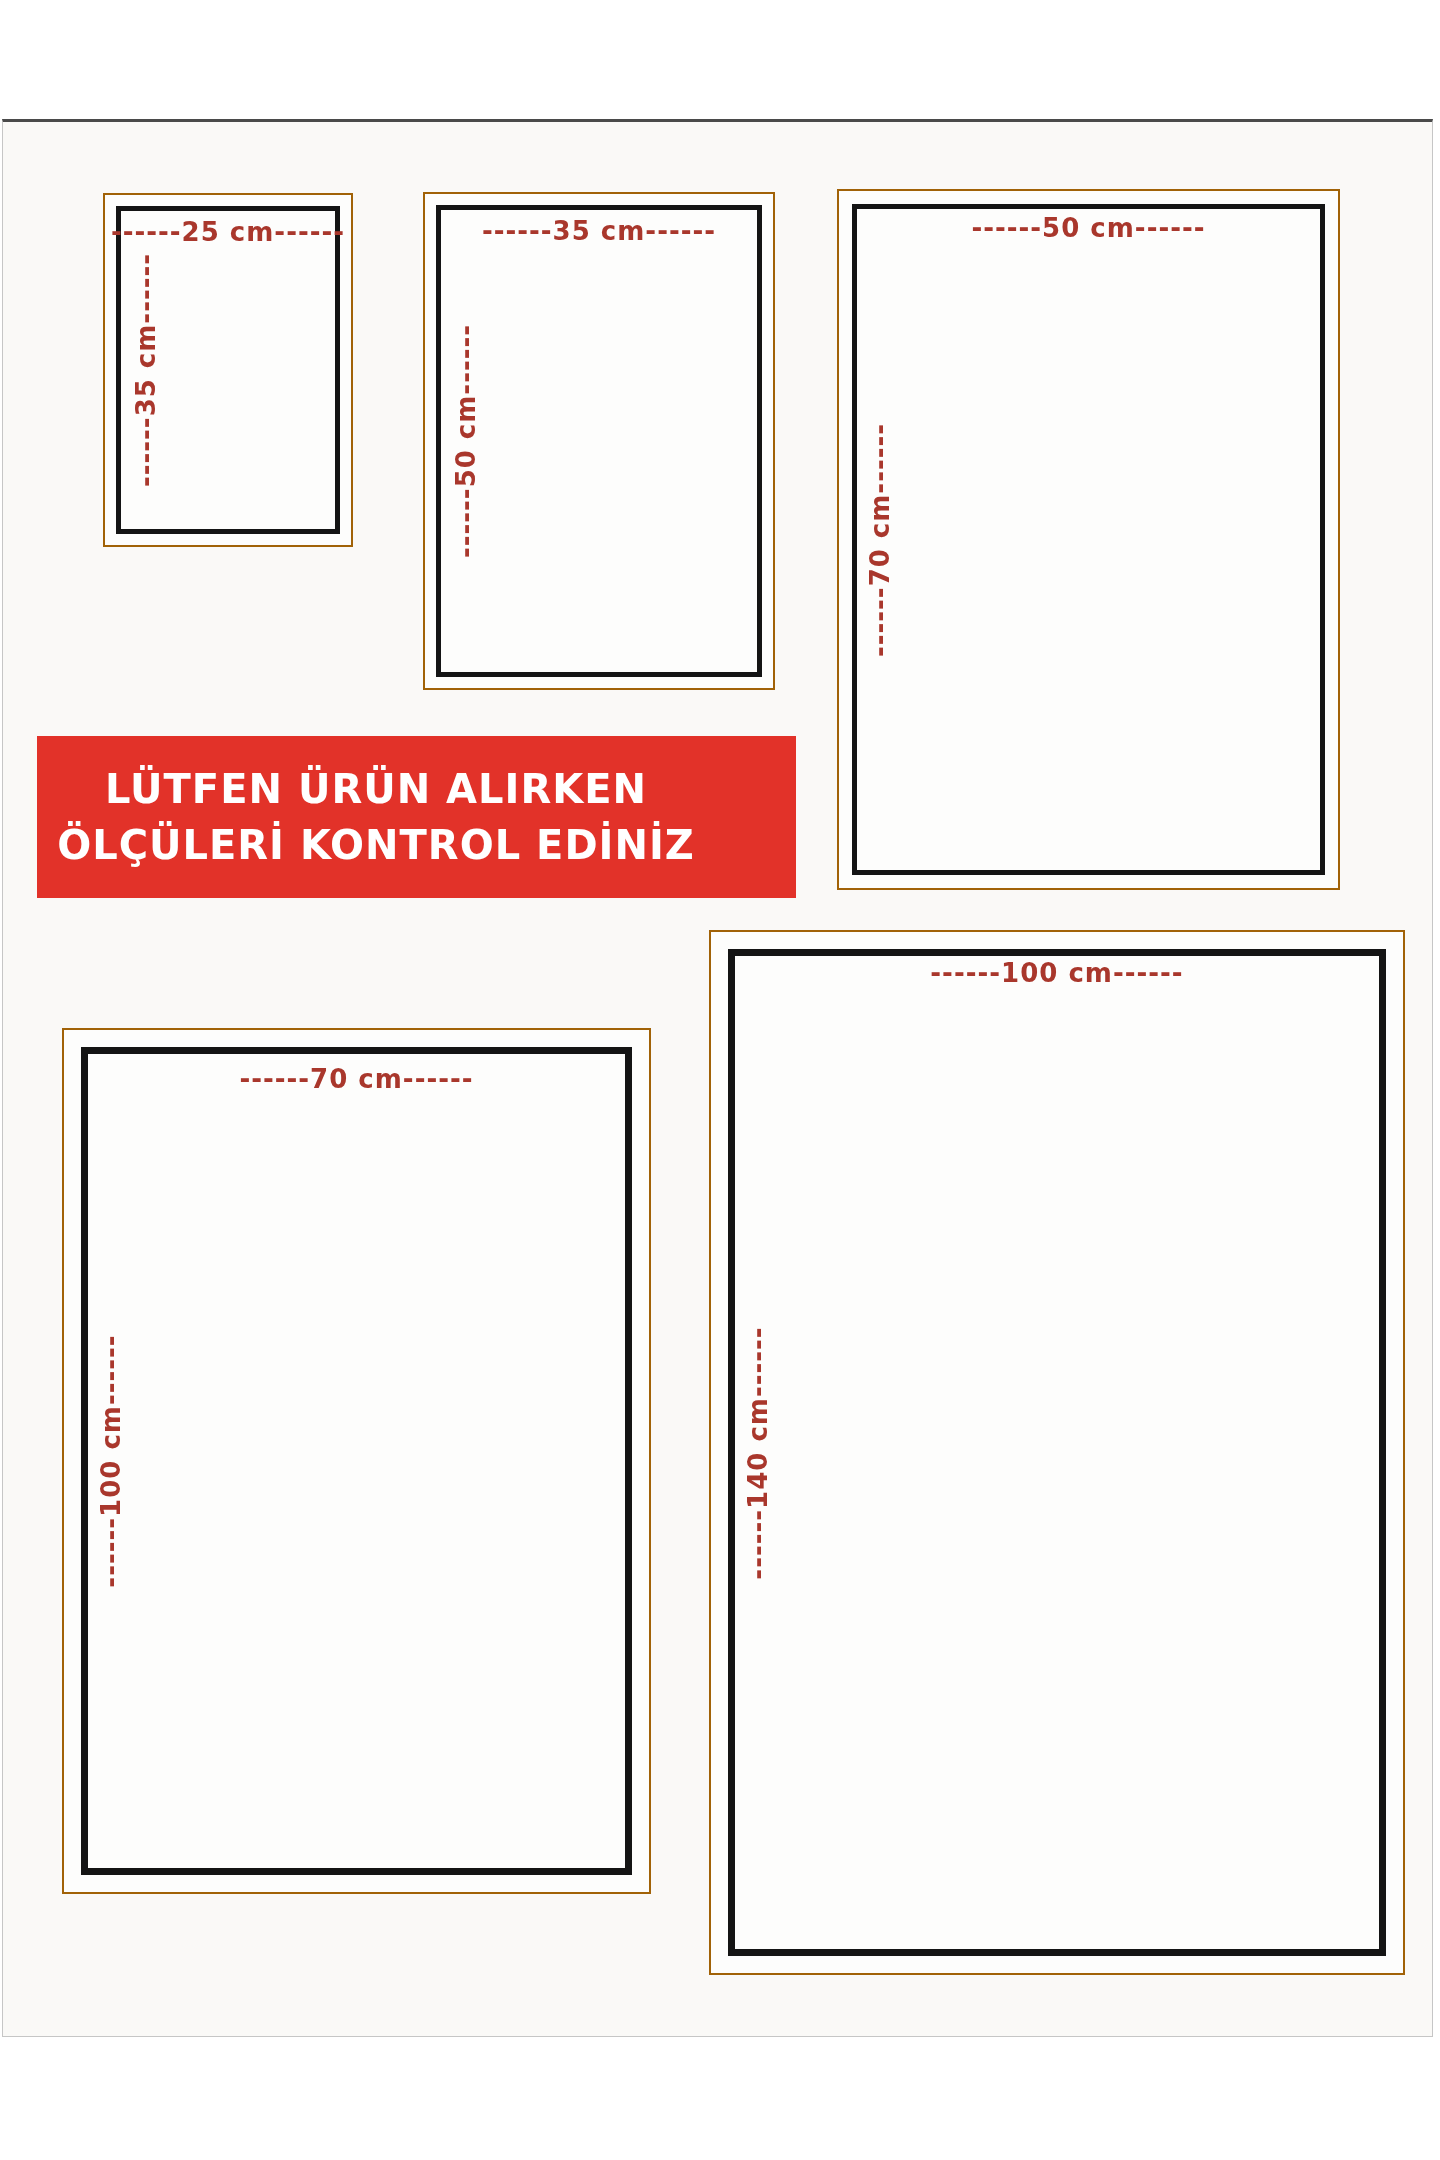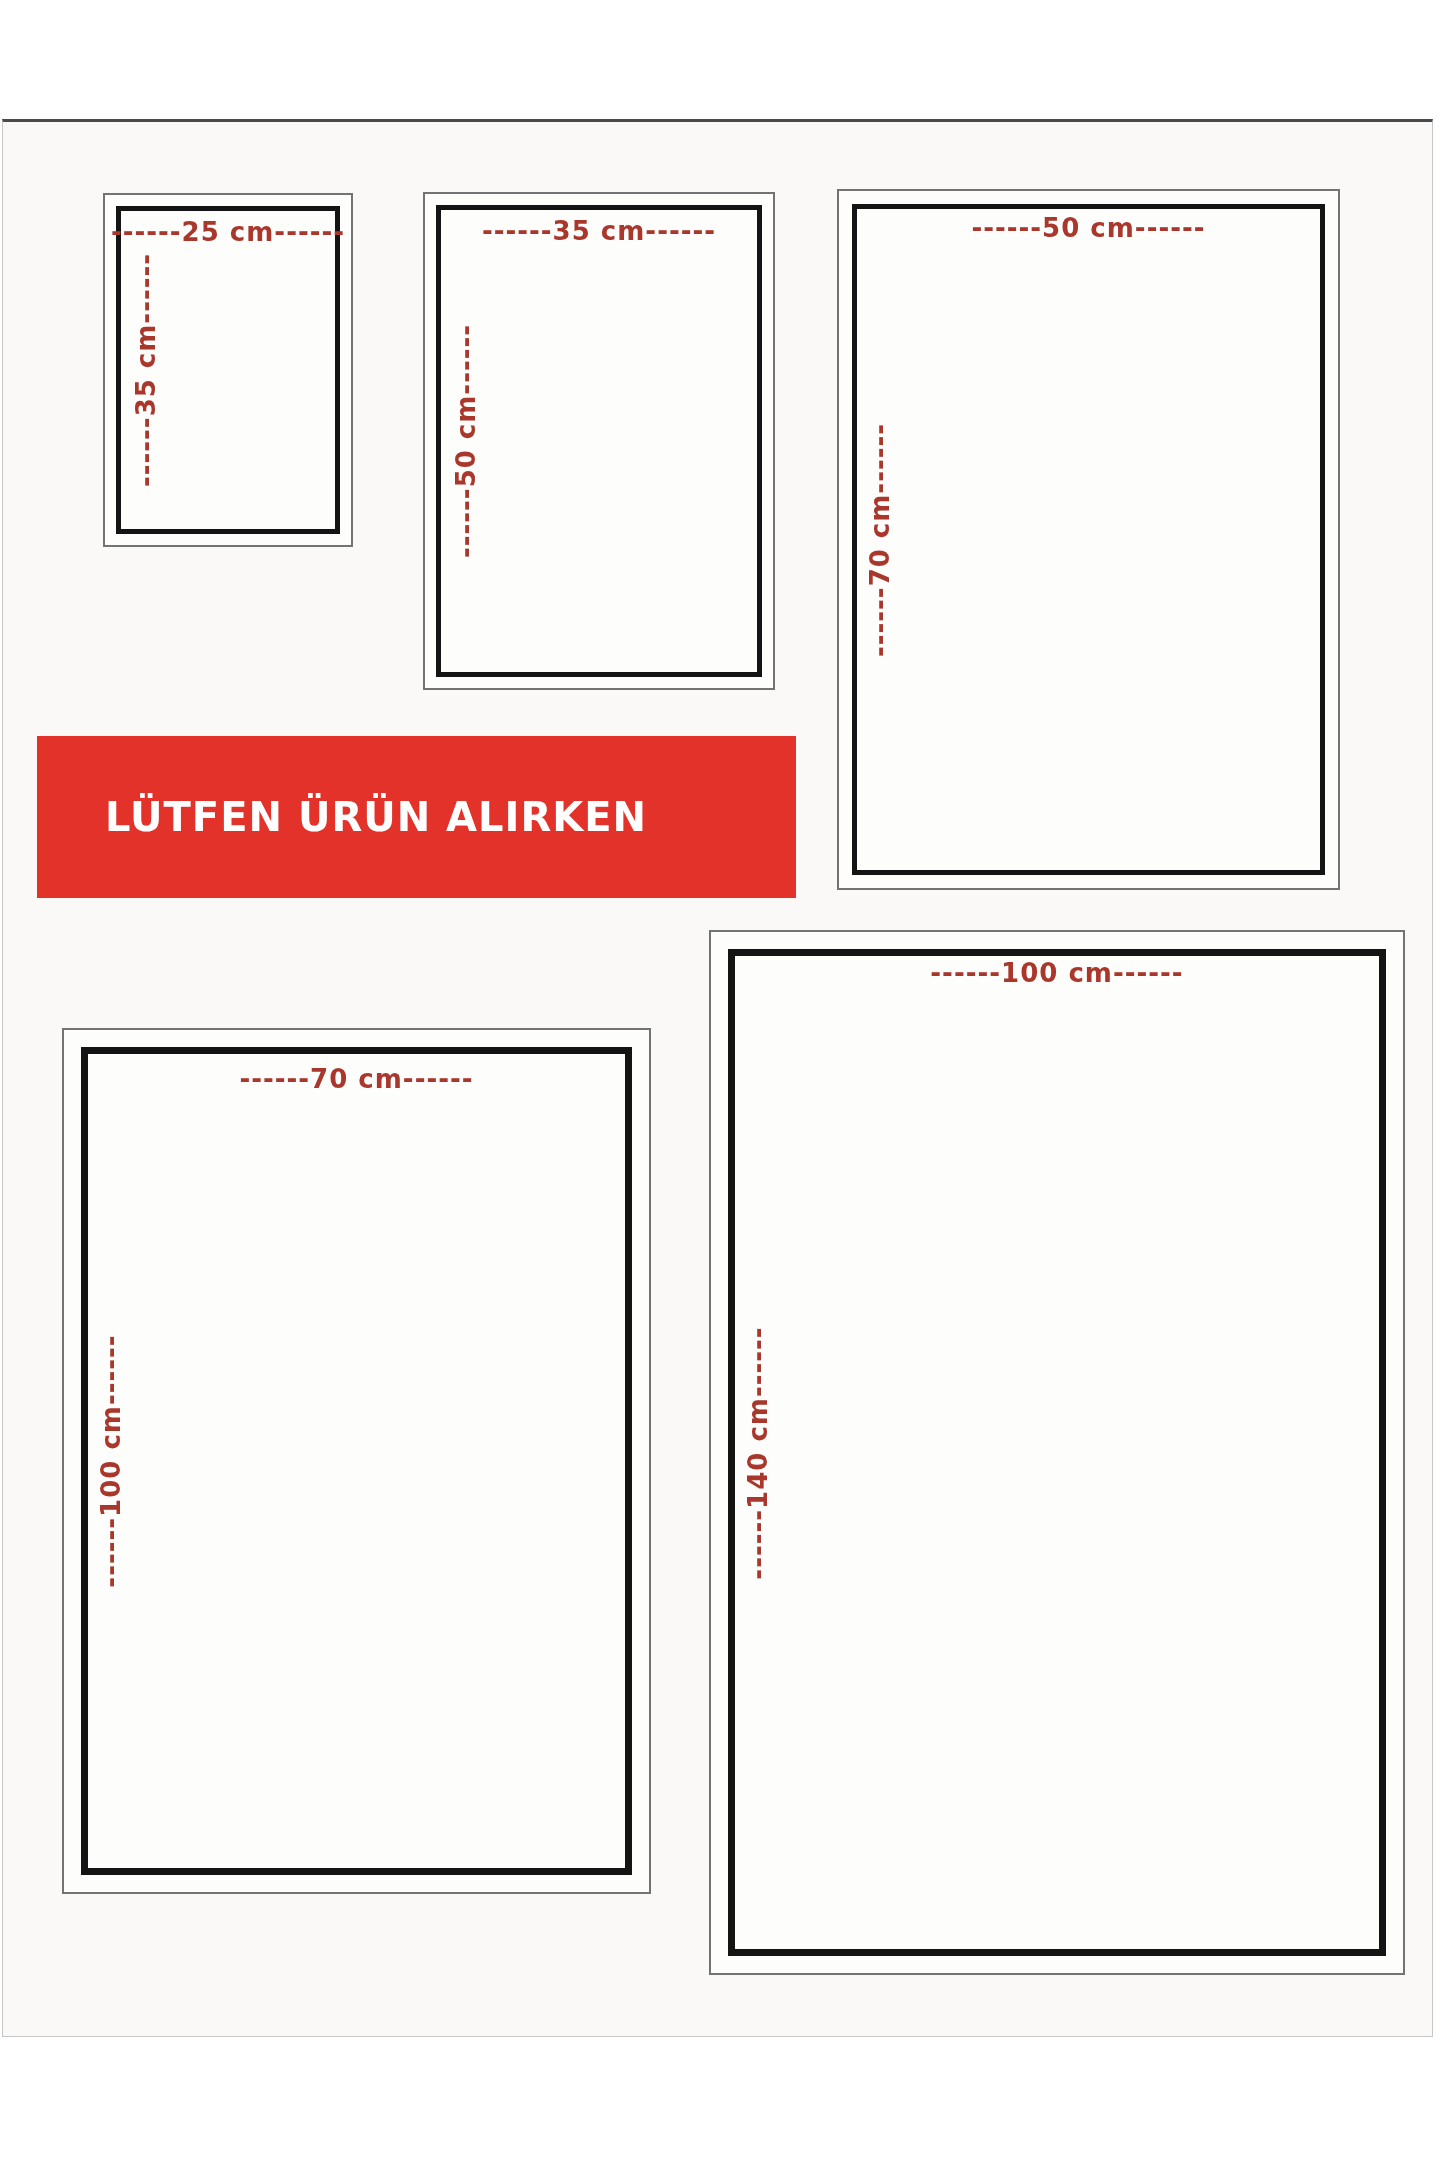--- a/index.html
+++ b/index.html
@@ -20,21 +20,21 @@
     border-top: 3px solid #4a4a4a;
     border-left: 1px solid #c6c6c6;
     border-right: 1px solid #c6c6c6;
     border-bottom: 1px solid #c6c6c6;
     box-sizing: border-box;
   }
 
   
   .size-box {
     position: absolute;
-    border: 2px solid #737373;
+    border: 2px solid #a16207;
     background: #fdfdfc;
     box-sizing: border-box;
   }
   .inner-frame {
     position: absolute;
     border: 5px solid #141414;
     background: transparent;
   }
   .b1 { left: 103px; top: 193px; width: 250px; height: 354px; }
   .b2 { left: 423px; top: 192px; width: 352px; height: 498px; }
@@ -122,13 +122,14 @@
 </div>
 
 <div class="size-box b5">
   <div class="inner-frame"></div>
   <div class="hlabel">------100 cm------</div>
   <div class="vlabel">------140 cm------</div>
 </div>
 
 <div class="banner">
   <div>LÜTFEN ÜRÜN ALIRKEN</div>
+  <div>ÖLÇÜLERİ KONTROL EDİNİZ</div>
 </div>
 
 </body></html>

